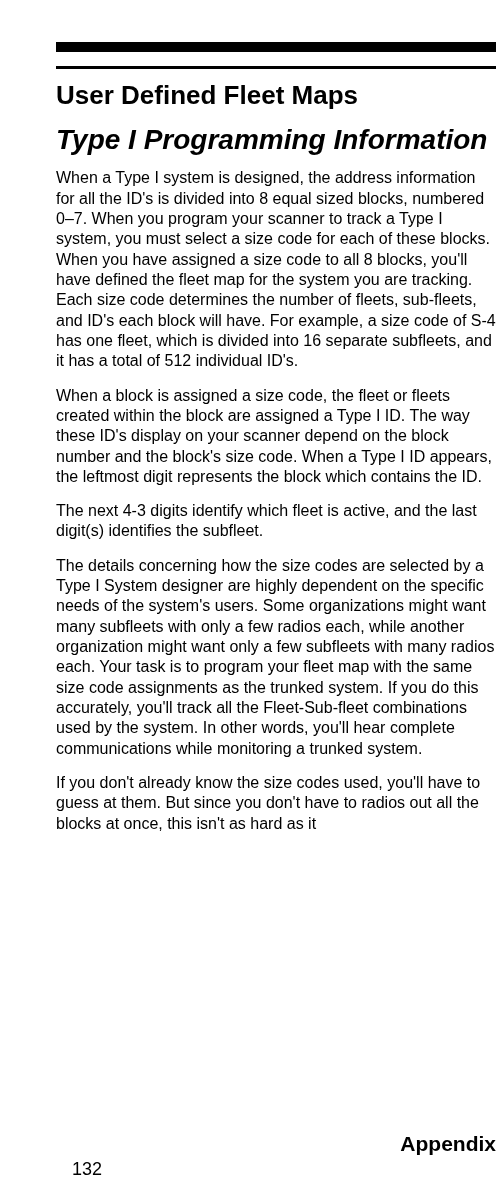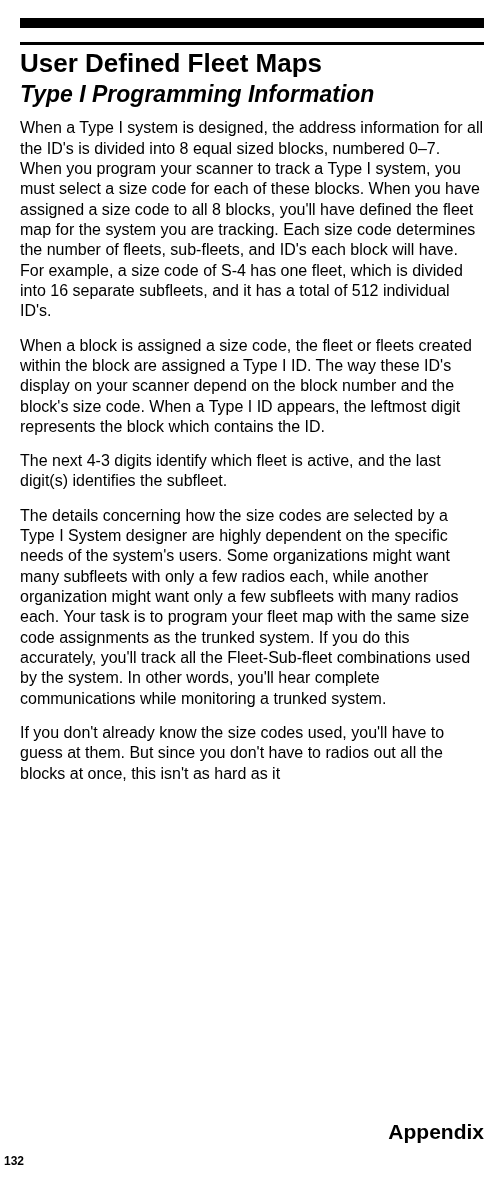--- a/index.html
+++ b/index.html
@@ -1,16 +1,16 @@
 <!DOCTYPE html>
 <html><head>
 <meta charset="utf-8">
 <style>
   * {
-    margin: 0;
+    margin: 12px;
     padding: 0;
     box-sizing: border-box;
   }
   body {
     width: 504px;
     height: 1180px;
     background: #fff;
     font-family: Arial, Helvetica, sans-serif;
     color: #000;
     position: relative;
@@ -26,21 +26,21 @@
     background: #000;
     margin-top: 14px;
     margin-bottom: 4px;
   }
   h1 {
     font-size: 26px;
     font-weight: bold;
     line-height: 1.15;
   }
   h2 {
-    font-size: 23px;
+    font-size: 28px;
     font-style: italic;
     font-weight: bold;
     line-height: 1.2;
     margin-top: 2px;
     margin-bottom: 10px;
   }
   p {
     font-size: 16px;
     line-height: 1.27;
     margin-bottom: 14px;
@@ -48,24 +48,23 @@
   .footer-title {
     position: absolute;
     right: 20px;
     bottom: 36px;
     font-size: 21px;
     font-weight: bold;
     text-align: center;
   }
   .page-num {
     position: absolute;
-    left: 4px;
+    left: 36px;
     bottom: 12px;
-    font-size: 12px;
-    font-weight: bold;
+    font-size: 18px;
   }
 </style>
 </head>
 <body>
 
 <div class="rule-thick"></div>
 <div class="rule-thin"></div>
 
 <h1>User Defined Fleet Maps</h1>
 <h2>Type I Programming Information</h2>

